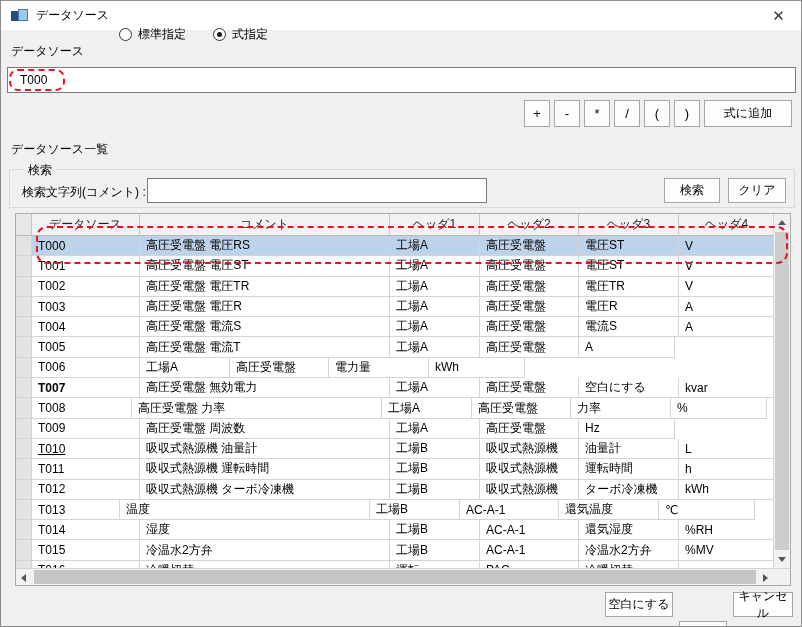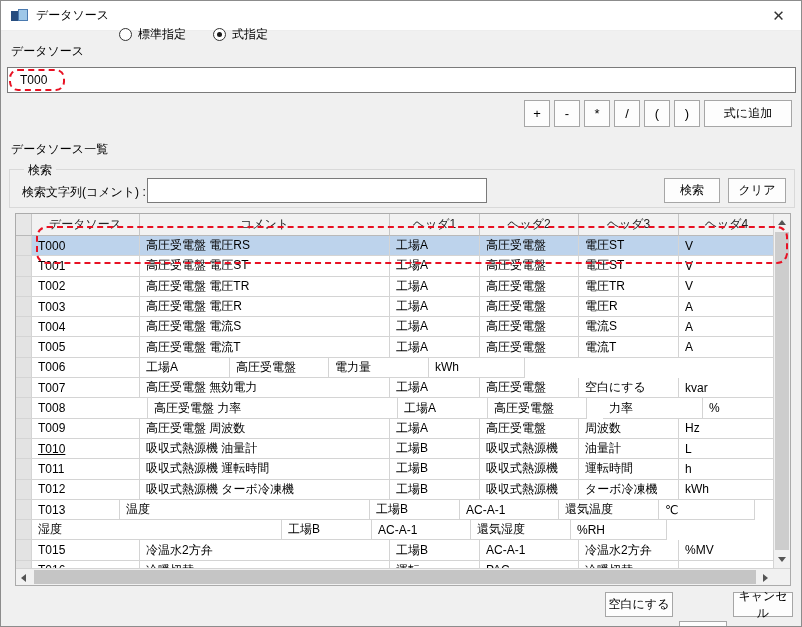--- a/index.html
+++ b/index.html
@@ -195,56 +195,54 @@
           <div class="cell" style="width: 99px;">高圧受電盤</div>
           <div class="cell" style="width: 100px;">電流S</div>
           <div class="cell" style="width: 96px;">A</div>
         </div>
         <div class="tbl-row">
           <div class="cell rowhead" style="width: 16px;"></div>
           <div class="cell" style="width: 108px;">T005</div>
           <div class="cell" style="width: 250px;">高圧受電盤 電流T</div>
           <div class="cell" style="width: 90px;">工場A</div>
           <div class="cell" style="width: 99px;">高圧受電盤</div>
-          <div class="cell" style="width: 100px;">電流T</div>
           <div class="cell" style="width: 96px;">A</div>
         </div>
         <div class="tbl-row">
           <div class="cell rowhead" style="width: 16px;"></div>
           <div class="cell" style="width: 108px;">T006</div>
           <div class="cell" style="width: 90px;">工場A</div>
           <div class="cell" style="width: 99px;">高圧受電盤</div>
           <div class="cell" style="width: 100px;">電力量</div>
           <div class="cell" style="width: 96px;">kWh</div>
         </div>
         <div class="tbl-row">
           <div class="cell rowhead" style="width: 16px;"></div>
-          <div class="cell" style="width: 108px;">T007</div>
+          <div class="cell" style="width: 108px; font-weight: bold;">T007</div>
           <div class="cell" style="width: 250px; text-align: right;">高圧受電盤 無効電力</div>
           <div class="cell" style="width: 90px;">工場A</div>
           <div class="cell" style="width: 99px;">高圧受電盤</div>
           <div class="cell" style="width: 100px;">空白にする</div>
           <div class="cell" style="width: 96px;">kvar</div>
         </div>
         <div class="tbl-row">
           <div class="cell rowhead" style="width: 16px;"></div>
-          <div class="cell" style="width: 116px;">T008</div>
+          <div class="cell" style="width: 100px;">T008</div>
           <div class="cell" style="width: 250px;">高圧受電盤 力率</div>
           <div class="cell" style="width: 90px;">工場A</div>
           <div class="cell" style="width: 99px;">高圧受電盤</div>
-          <div class="cell" style="width: 100px; margin-left: 16px;">力率</div>
+          <div class="cell" style="width: 100px;">力率</div>
           <div class="cell" style="width: 96px;">%</div>
         </div>
         <div class="tbl-row">
           <div class="cell rowhead" style="width: 16px;"></div>
           <div class="cell" style="width: 108px;">T009</div>
           <div class="cell" style="width: 250px;">高圧受電盤 周波数</div>
           <div class="cell" style="width: 90px;">工場A</div>
           <div class="cell" style="width: 99px;">高圧受電盤</div>
-          <div class="cell" style="width: 100px;">周波数</div>
           <div class="cell" style="width: 96px;">Hz</div>
         </div>
         <div class="tbl-row">
           <div class="cell rowhead" style="width: 16px;"></div>
           <div class="cell" style="width: 108px; text-decoration: underline;">T010</div>
           <div class="cell" style="width: 250px;">吸収式熱源機 油量計</div>
           <div class="cell" style="width: 90px;">工場B</div>
           <div class="cell" style="width: 99px;">吸収式熱源機</div>
           <div class="cell" style="width: 100px;">油量計</div>
           <div class="cell" style="width: 96px;">L</div>
@@ -271,20 +269,21 @@
           <div class="cell rowhead" style="width: 16px;"></div>
           <div class="cell" style="width: 88px;">T013</div>
           <div class="cell" style="width: 250px;">温度</div>
           <div class="cell" style="width: 90px;">工場B</div>
           <div class="cell" style="width: 99px;">AC-A-1</div>
           <div class="cell" style="width: 100px;">還気温度</div>
           <div class="cell" style="width: 96px;">℃</div>
         </div>
         <div class="tbl-row">
           <div class="cell rowhead" style="width: 16px;"></div>
+          <div class="cell" style="width: 108px;">T014</div>
           <div class="cell" style="width: 250px;">湿度</div>
           <div class="cell" style="width: 90px;">工場B</div>
           <div class="cell" style="width: 99px;">AC-A-1</div>
           <div class="cell" style="width: 100px;">還気湿度</div>
           <div class="cell" style="width: 96px;">%RH</div>
         </div>
         <div class="tbl-row">
           <div class="cell rowhead" style="width: 16px;"></div>
           <div class="cell" style="width: 108px;">T015</div>
           <div class="cell" style="width: 250px;">冷温水2方弁</div>

